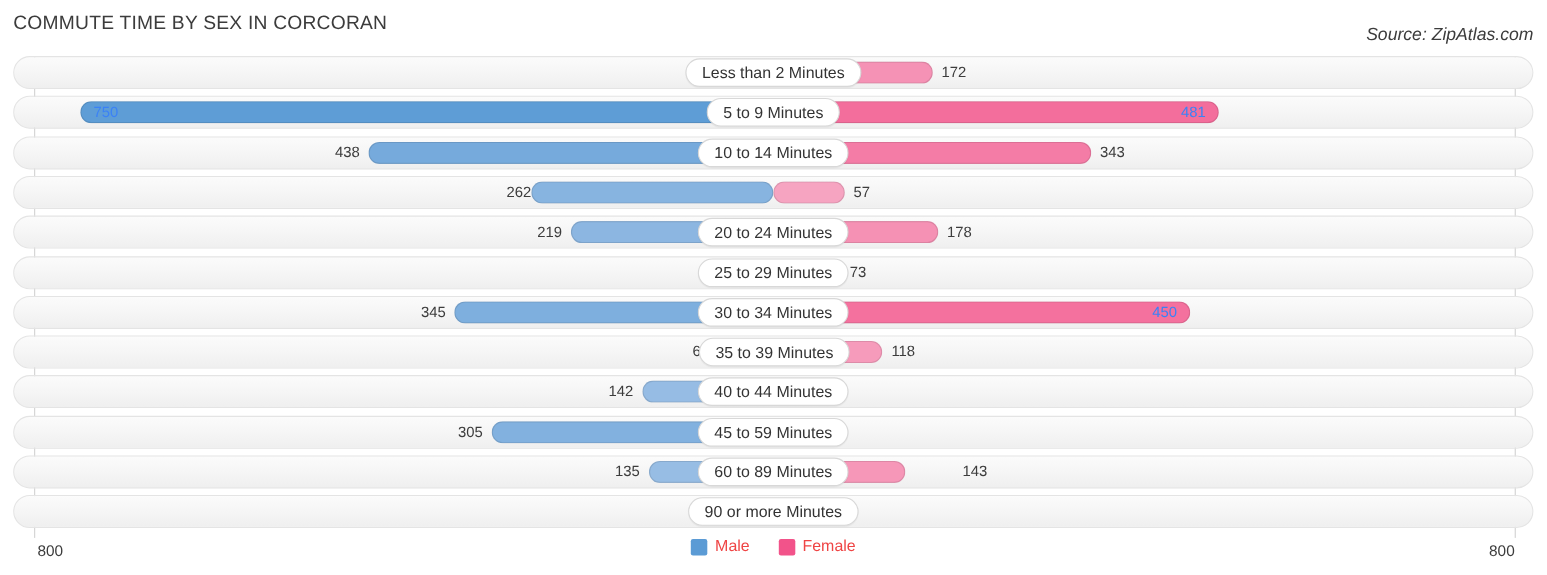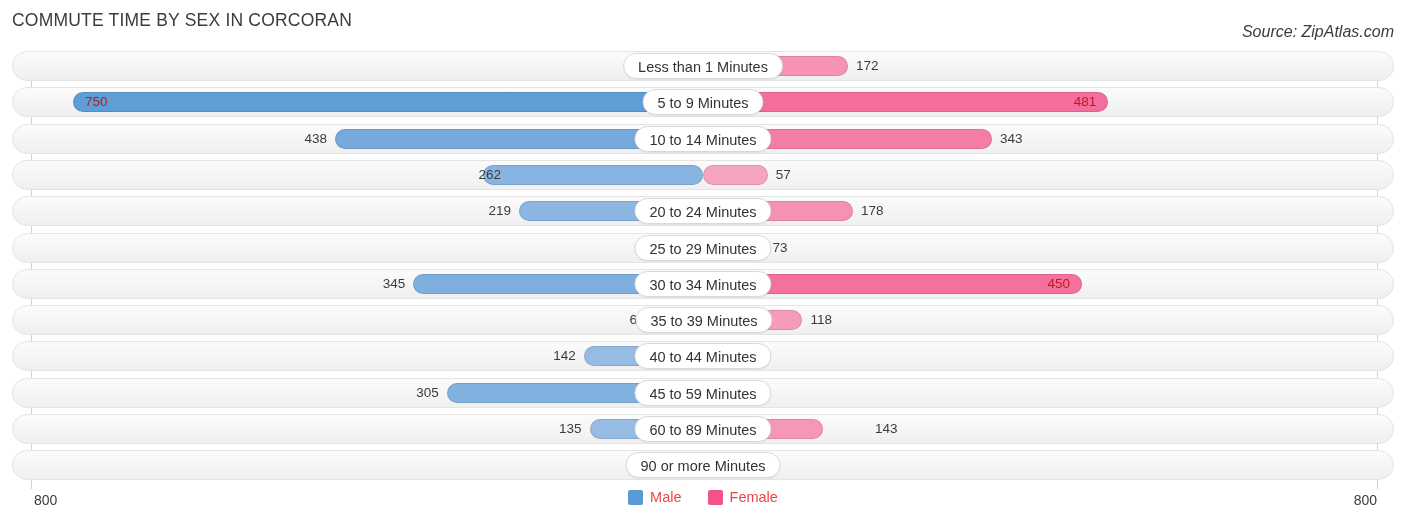--- a/index.html
+++ b/index.html
@@ -57,21 +57,21 @@
     border-left:none;
   }
   
   .bar.male.capped{border-radius:10px;border-right:1px solid rgba(0,0,0,.10);}
   .bar.female.capped{border-radius:10px;border-left:1px solid rgba(0,0,0,.10);}
 
   .vlabel{
     position:absolute;top:5px;height:20px;line-height:20px;
     font-size:13.5px;color:#3c3c3c;white-space:nowrap;
   }
-  .vlabel.inside{color:#b91c1c;}
+  .vlabel.inside{color:#3b82f6;}
 
   .cat-pill{
     position:absolute;top:2px;height:26px;line-height:26px;
     background:#ffffff;border:1px solid #d8d8d8;border-radius:13px;
     font-size:14.5px;color:#333333;text-align:center;white-space:nowrap;
     padding:0 14px;box-sizing:border-box;
     transform:translateX(-50%);
     box-shadow:0 1px 1px rgba(0,0,0,.05);
   }
 
@@ -101,21 +101,21 @@
   <div class="plot" id="plot">
     <div class="axis-line axis-left"></div>
     <div class="axis-line axis-right"></div>
   <div class="row" style="top: 3px;">
         <div class="track"></div>
         <div class="barwrap">
           <div class="bar male capped" title="Male: 65" style="left: 636.4px; width: 54.6px; background: rgb(163, 196, 231);"></div>
           <div class="vlabel" style="left: 628.4px; transform: translateX(-100%);">65</div>
           <div class="bar female capped" title="Female: 172" style="left: 691px; width: 144.91px; background: rgb(245, 146, 181);"></div>
           <div class="vlabel" style="left: 843.91px;">172</div>
-          <div class="cat-pill" style="left: 691px;">Less than 1 Minutes</div>
+          <div class="cat-pill" style="left: 691px;">Less than 2 Minutes</div>
         </div>
       </div>
       <div class="row" style="top: 39.3px;">
         <div class="track"></div>
         <div class="barwrap">
           <div class="bar male capped" title="Male: 750" style="left: 61px; width: 630px; background: rgb(94, 157, 214);"></div>
           <div class="vlabel inside" style="left: 73px;">750</div>
           <div class="bar female capped" title="Female: 481" style="left: 691px; width: 405.242px; background: rgb(243, 110, 156);"></div>
           <div class="vlabel inside" style="left: 1084.24px; transform: translateX(-100%);">481</div>
           <div class="cat-pill" style="left: 691px;">5 to 9 Minutes</div>
@@ -128,21 +128,21 @@
           <div class="vlabel" style="left: 315.08px; transform: translateX(-100%);">438</div>
           <div class="bar female capped" title="Female: 343" style="left: 691px; width: 288.978px; background: rgb(244, 124, 166);"></div>
           <div class="vlabel" style="left: 987.977px;">343</div>
           <div class="cat-pill" style="left: 691px;">10 to 14 Minutes</div>
         </div>
       </div>
       <div class="row" style="top: 111.9px;">
         <div class="track"></div>
         <div class="barwrap">
           <div class="bar male capped" title="Male: 262" style="left: 470.92px; width: 220.08px; background: rgb(135, 180, 224);"></div>
-          <div class="vlabel" style="left: 489px; transform: translateX(-100%);">262</div>
+          <div class="vlabel" style="left: 471px; transform: translateX(-100%);">262</div>
           <div class="bar female capped" title="Female: 77" style="left: 691px; width: 64.8725px; background: rgb(246, 164, 193);"></div>
           <div class="vlabel" style="left: 763.872px;">57</div>
         </div>
       </div>
       <div class="row" style="top: 148.2px;">
         <div class="track"></div>
         <div class="barwrap">
           <div class="bar male capped" title="Male: 219" style="left: 507.04px; width: 183.96px; background: rgb(140, 182, 225);"></div>
           <div class="vlabel" style="left: 499.04px; transform: translateX(-100%);">219</div>
           <div class="bar female capped" title="Female: 178" style="left: 691px; width: 149.965px; background: rgb(245, 145, 180);"></div>

